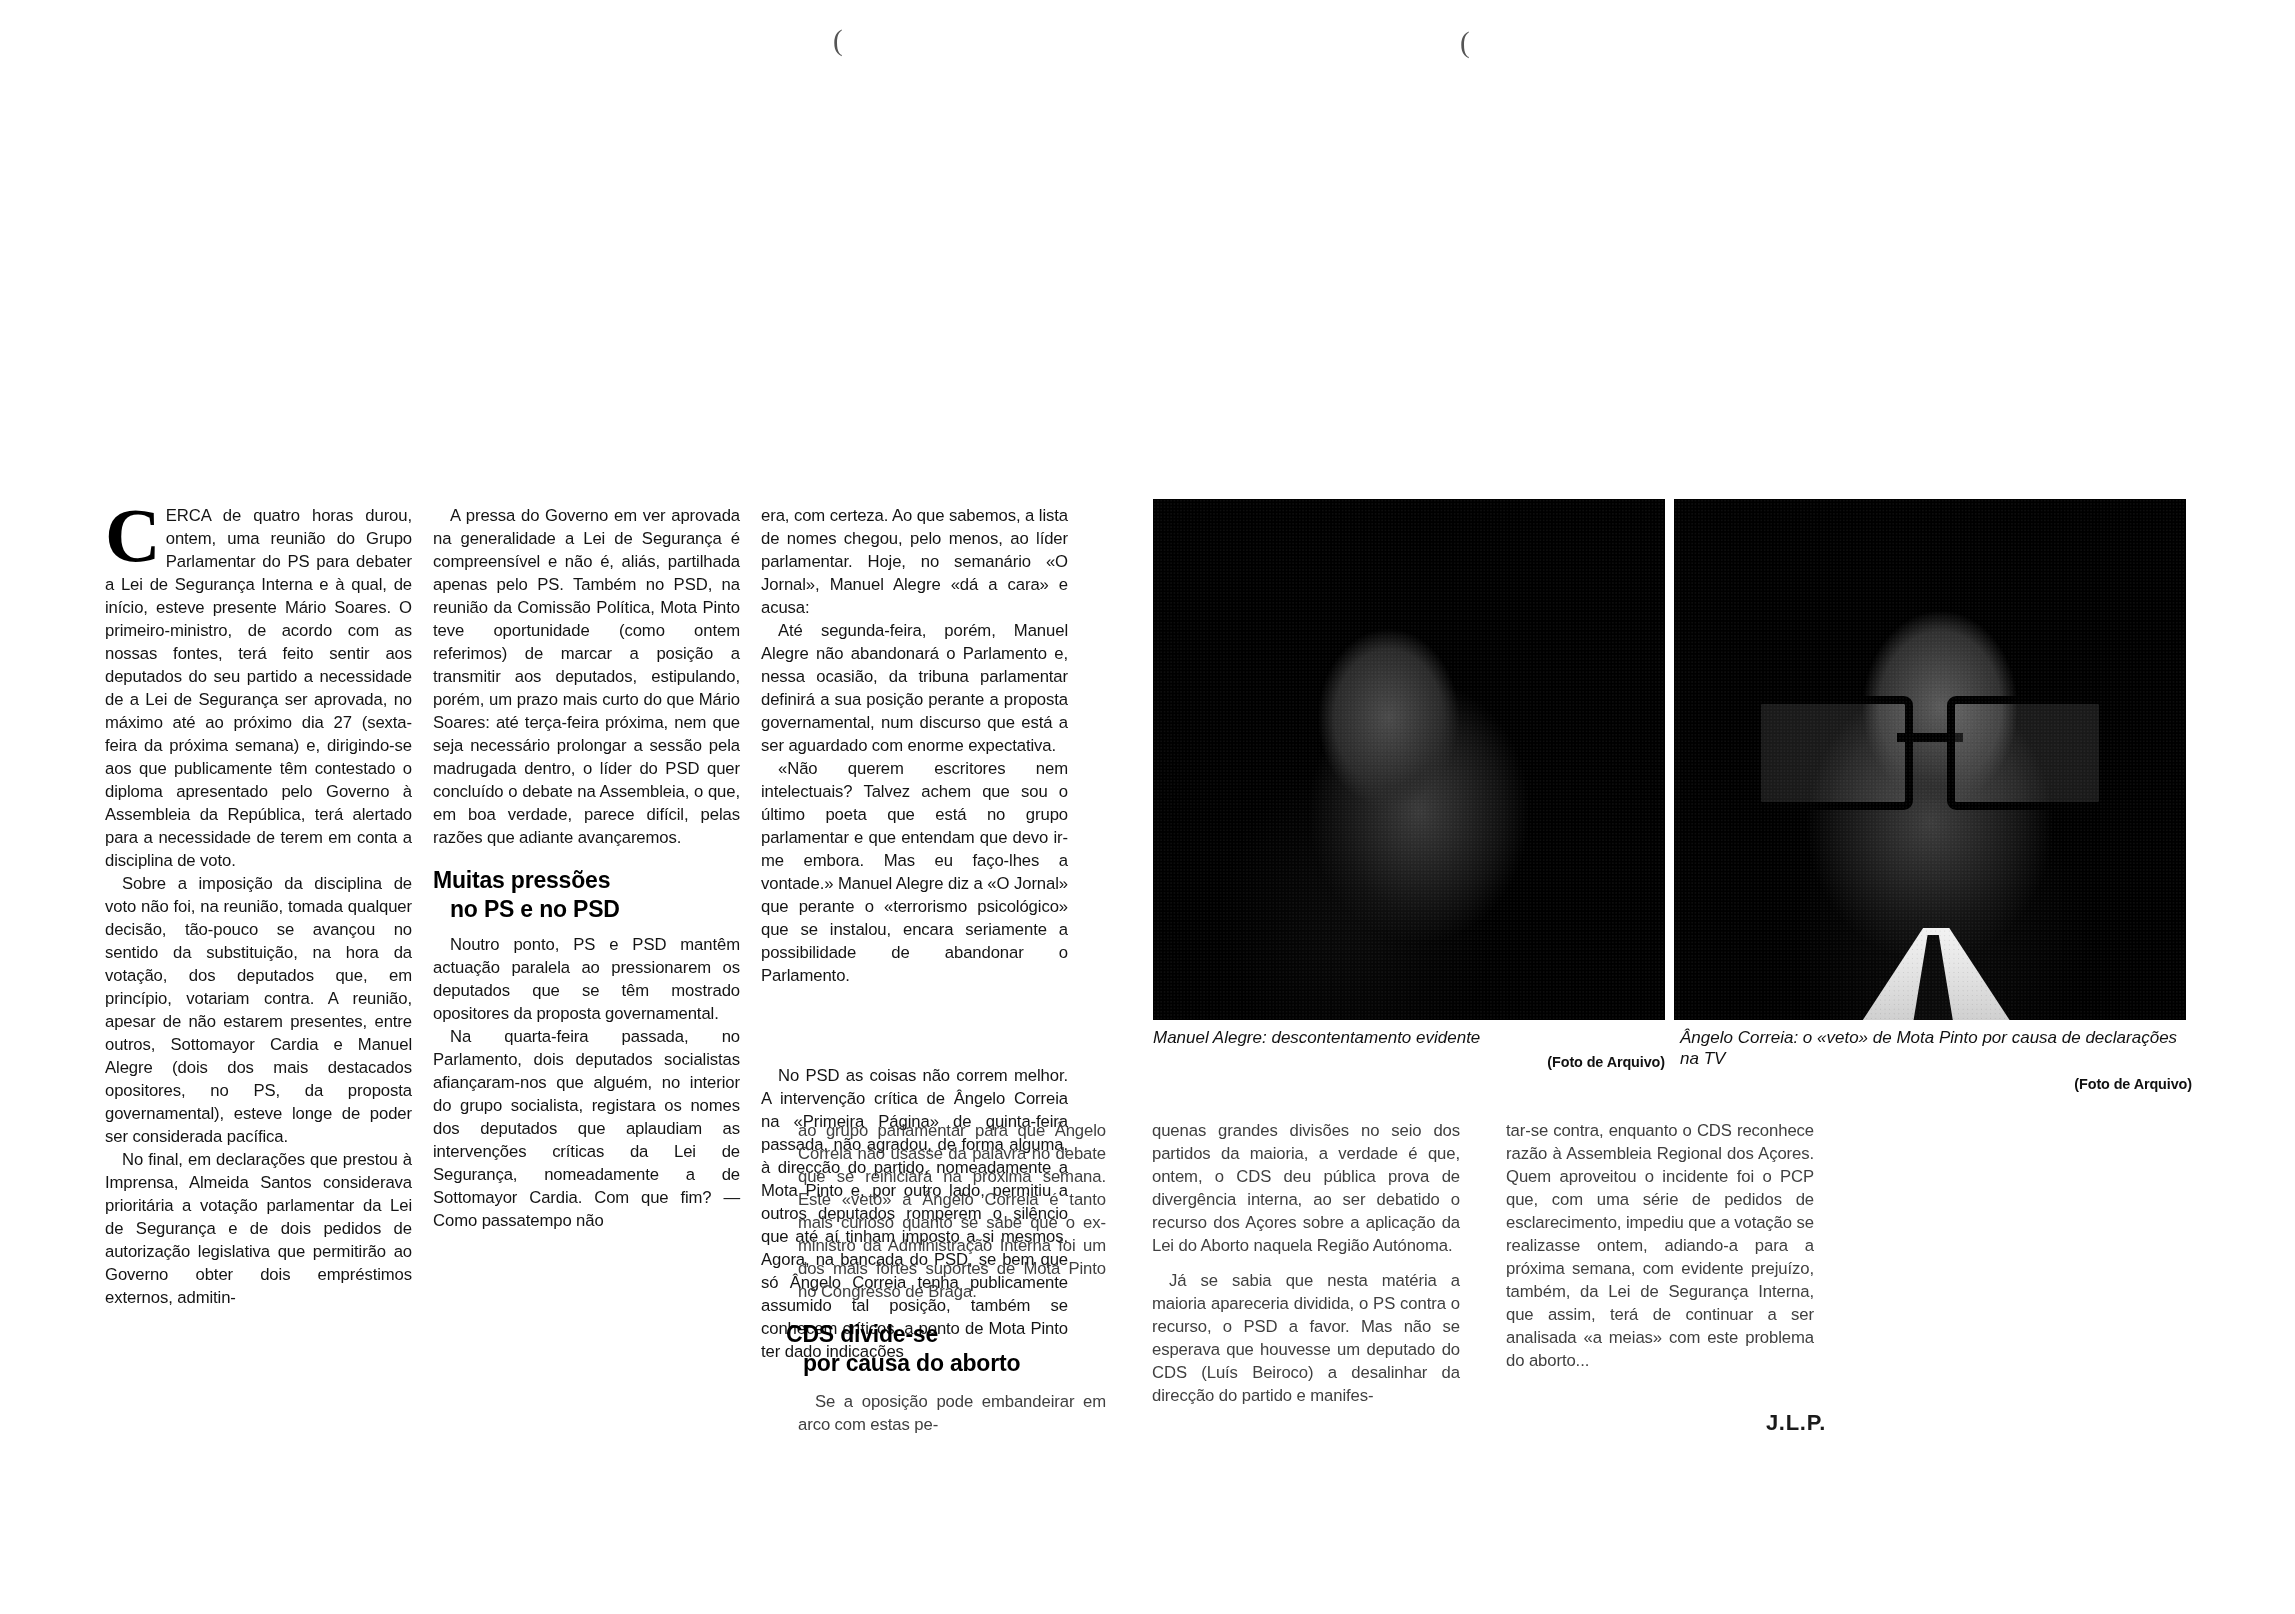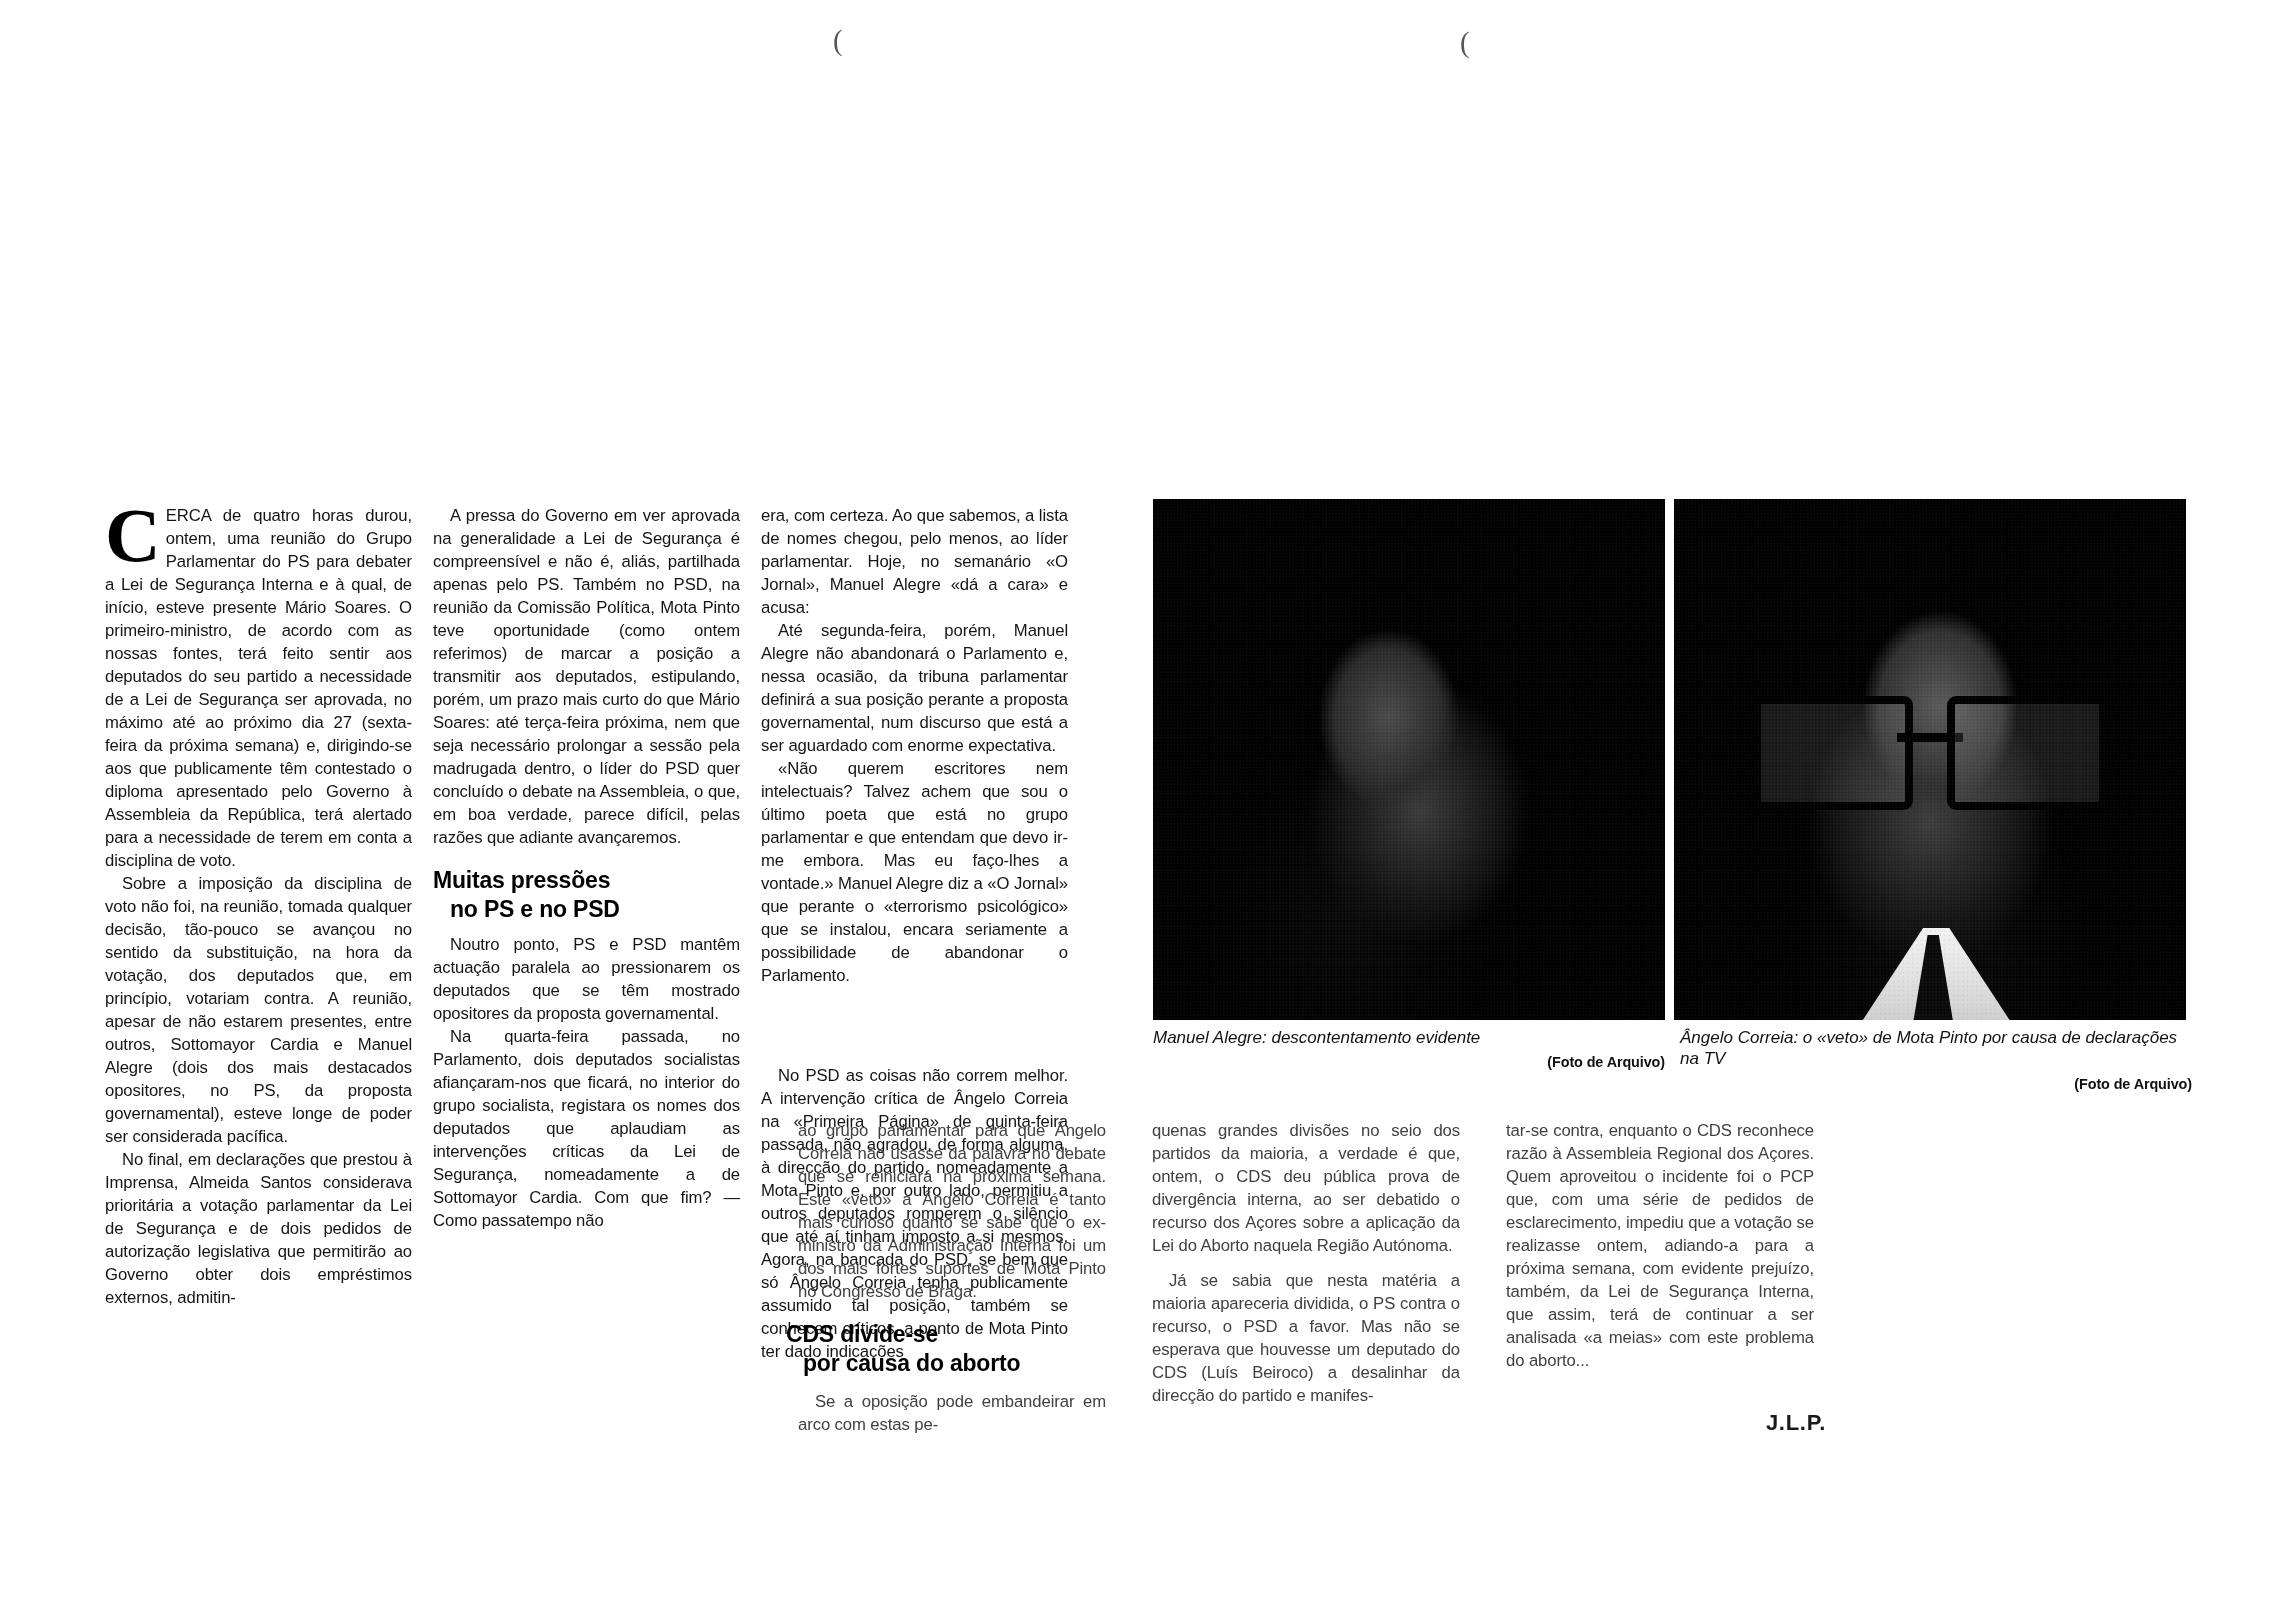--- a/index.html
+++ b/index.html
@@ -127,21 +127,21 @@
         <p>No final, em declarações que prestou à Imprensa, Almeida Santos considerava prioritária a votação parlamentar da Lei de Segurança e de dois pedidos de autorização legislativa que permitirão ao Governo obter dois empréstimos externos, admitin-</p>
       </div>
 
       <div class="col">
         <p>A pressa do Governo em ver aprovada na generalidade a Lei de Segurança é compreensível e não é, aliás, partilhada apenas pelo PS. Também no PSD, na reunião da Comissão Política, Mota Pinto teve oportunidade (como ontem referimos) de marcar a posição a transmitir aos deputados, estipulando, porém, um prazo mais curto do que Mário Soares: até terça-feira próxima, nem que seja necessário prolongar a sessão pela madrugada dentro, o líder do PSD quer concluído o debate na Assembleia, o que, em boa verdade, parece difícil, pelas razões que adiante avançaremos.</p>
         <h2 class="sub">
           <span>Muitas pressões</span>
           <span class="l2">no PS e no PSD</span>
         </h2>
         <p>Noutro ponto, PS e PSD mantêm actuação paralela ao pressionarem os deputados que se têm mostrado opositores da proposta governamental.</p>
-        <p>Na quarta-feira passada, no Parlamento, dois deputados socialistas afiançaram-nos que ficará, no interior do grupo socialista, registara os nomes dos deputados que aplaudiam as intervenções críticas da Lei de Segurança, nomeadamente a de Sottomayor Cardia. Com que fim? — Como passatempo não</p>
+        <p>Na quarta-feira passada, no Parlamento, dois deputados socialistas afiançaram-nos que alguém, no interior do grupo socialista, registara os nomes dos deputados que aplaudiam as intervenções críticas da Lei de Segurança, nomeadamente a de Sottomayor Cardia. Com que fim? — Como passatempo não</p>
       </div>
 
       <div class="col">
         <p class="noind">era, com certeza. Ao que sabemos, a lista de nomes chegou, pelo menos, ao líder parlamentar. Hoje, no semanário «O Jornal», Manuel Alegre «dá a cara» e acusa:</p>
         <p>Até segunda-feira, porém, Manuel Alegre não abandonará o Parlamento e, nessa ocasião, da tribuna parlamentar definirá a sua posição perante a proposta governamental, num discurso que está a ser aguardado com enorme expectativa.</p>
         <p>«Não querem escritores nem intelectuais? Talvez achem que sou o último poeta que está no grupo parlamentar e que entendam que devo ir-me embora. Mas eu faço-lhes a vontade.» Manuel Alegre diz a «O Jornal» que perante o «terrorismo psicológico» que se instalou, encara seriamente a possibilidade de abandonar o Parlamento.</p>
         <div style="height:77px"></div>
         <p>No PSD as coisas não correm melhor. A intervenção crítica de Ângelo Correia na «Primeira Página» de quinta-feira passada, não agradou, de forma alguma, à direcção do partido, nomeadamente a Mota Pinto e, por outro lado, permitiu a outros deputados romperem o silêncio que até aí tinham imposto a si mesmos. Agora, na bancada do PSD, se bem que só Ângelo Correia tenha publicamente assumido tal posição, também se conhecem críticos, a ponto de Mota Pinto ter dado indicações</p>
       </div>
 

